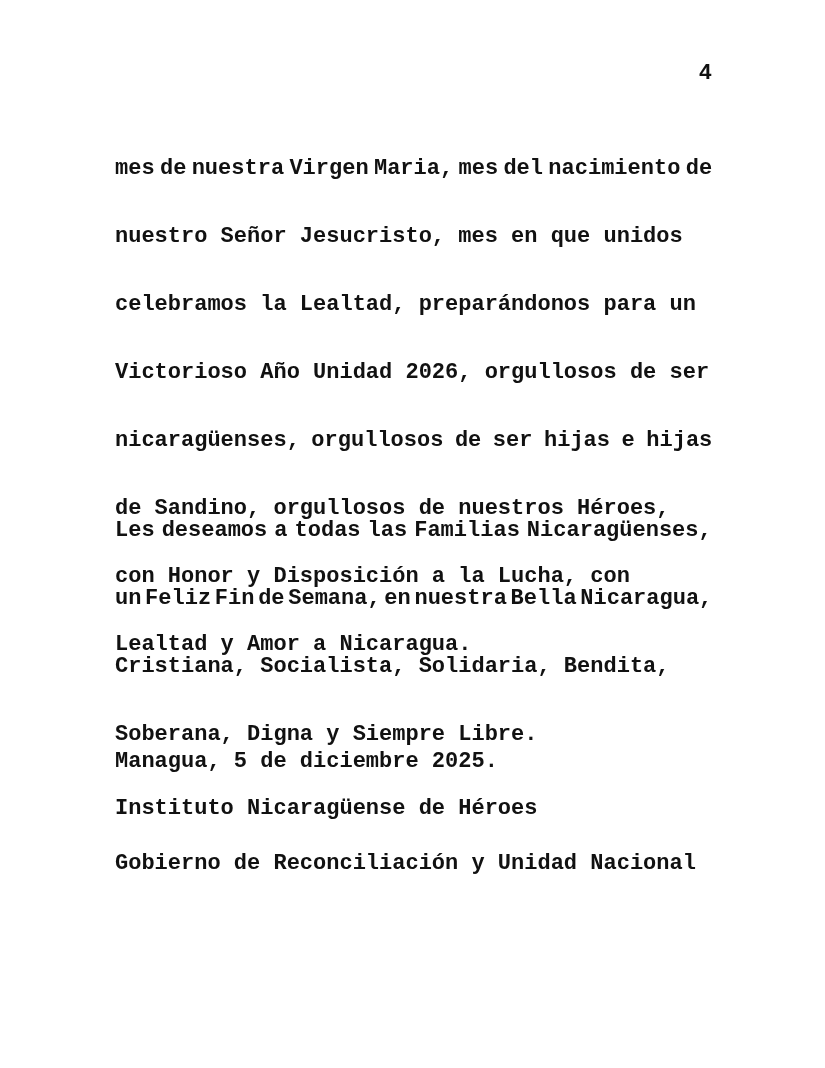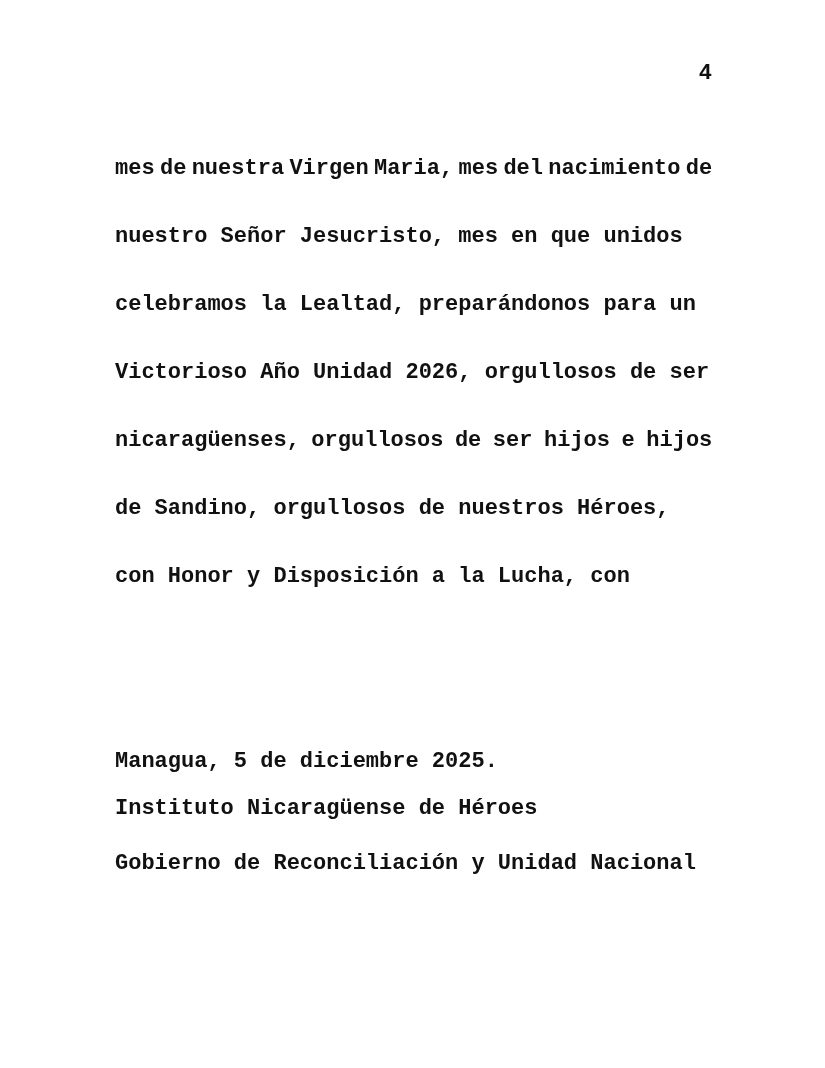--- a/index.html
+++ b/index.html
@@ -45,25 +45,32 @@
 
 <div class="page">
 
   <div class="page-number">4</div>
 
   <div class="textblock para1">
     <div class="line" style="word-spacing: -7.875px;">mes de nuestra Virgen Maria, mes del nacimiento de</div>
     <div class="line" style="word-spacing: 0px;">nuestro Señor Jesucristo, mes en que unidos</div>
     <div class="line" style="word-spacing: 0px;">celebramos la Lealtad, preparándonos para un</div>
     <div class="line" style="word-spacing: 0px;">Victorioso Año Unidad 2026, orgullosos de ser</div>
-    <div class="line" style="word-spacing: -1.66667px;">nicaragüenses, orgullosos de ser hijos e hijos</div>
+    <div class="line" style="word-spacing: -1.66667px;">nicaragüenses, orgullosos de ser hijas e hijas</div>
     <div class="line" style="word-spacing: 0px;">de Sandino, orgullosos de nuestros Héroes,</div>
     <div class="line" style="word-spacing: 0px;">con Honor y Disposición a la Lucha, con</div>
+    <div class="line">Lealtad y Amor a Nicaragua.</div>
   </div>
 
+  <div class="textblock para2">
+    <div class="line" style="word-spacing: -6.16667px;">Les deseamos a todas las Familias Nicaragüenses,</div>
+    <div class="line" style="word-spacing: -9.5px;">un Feliz Fin de Semana, en nuestra Bella Nicaragua,</div>
+    <div class="line" style="word-spacing: 0px;">Cristiana, Socialista, Solidaria, Bendita,</div>
+    <div class="line">Soberana, Digna y Siempre Libre.</div>
+  </div>
 
   <div class="textblock dateline-block">
     <div class="line">Managua, 5 de diciembre 2025.</div>
   </div>
 
   <div class="textblock signature-block">
     <div class="line">Instituto Nicaragüense de Héroes</div>
     <div class="line">Gobierno de Reconciliación y Unidad Nacional</div>
   </div>
 

